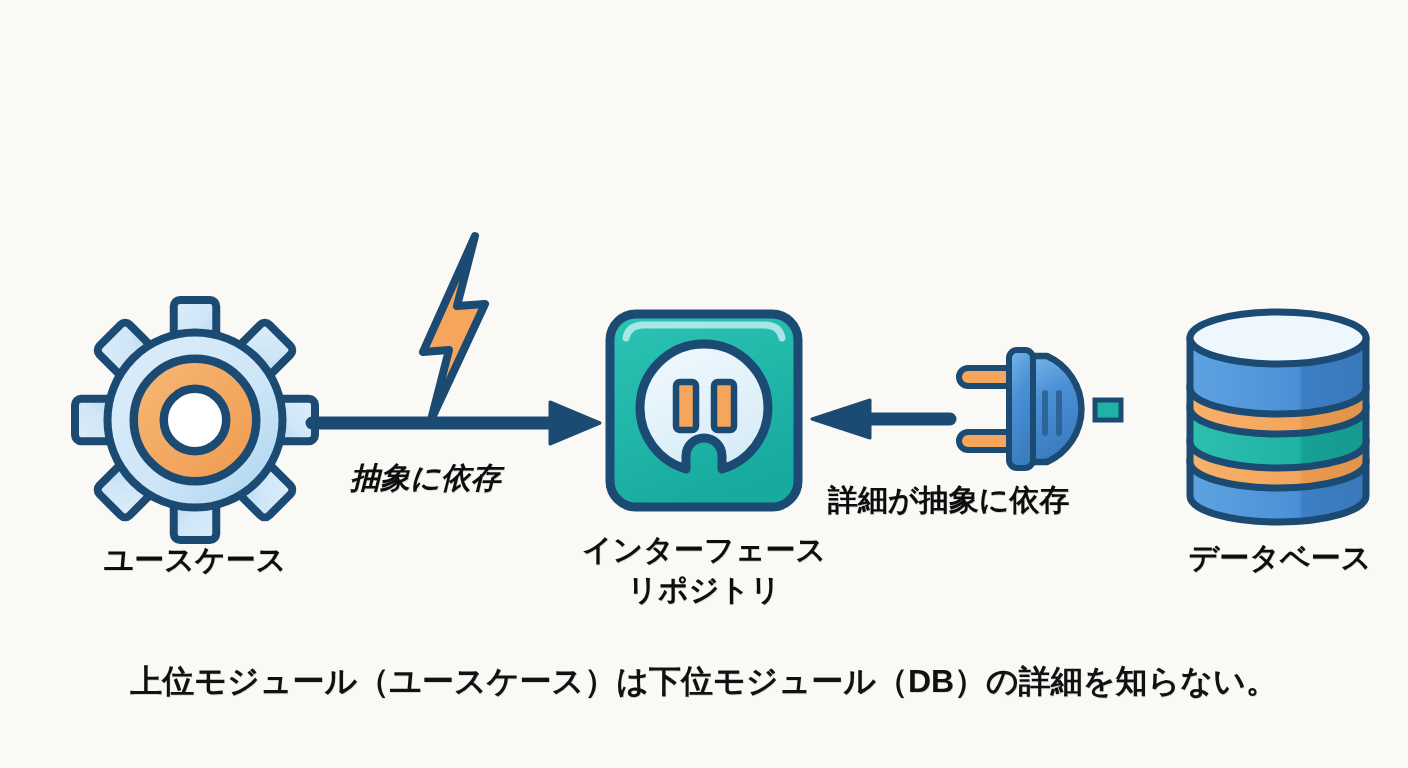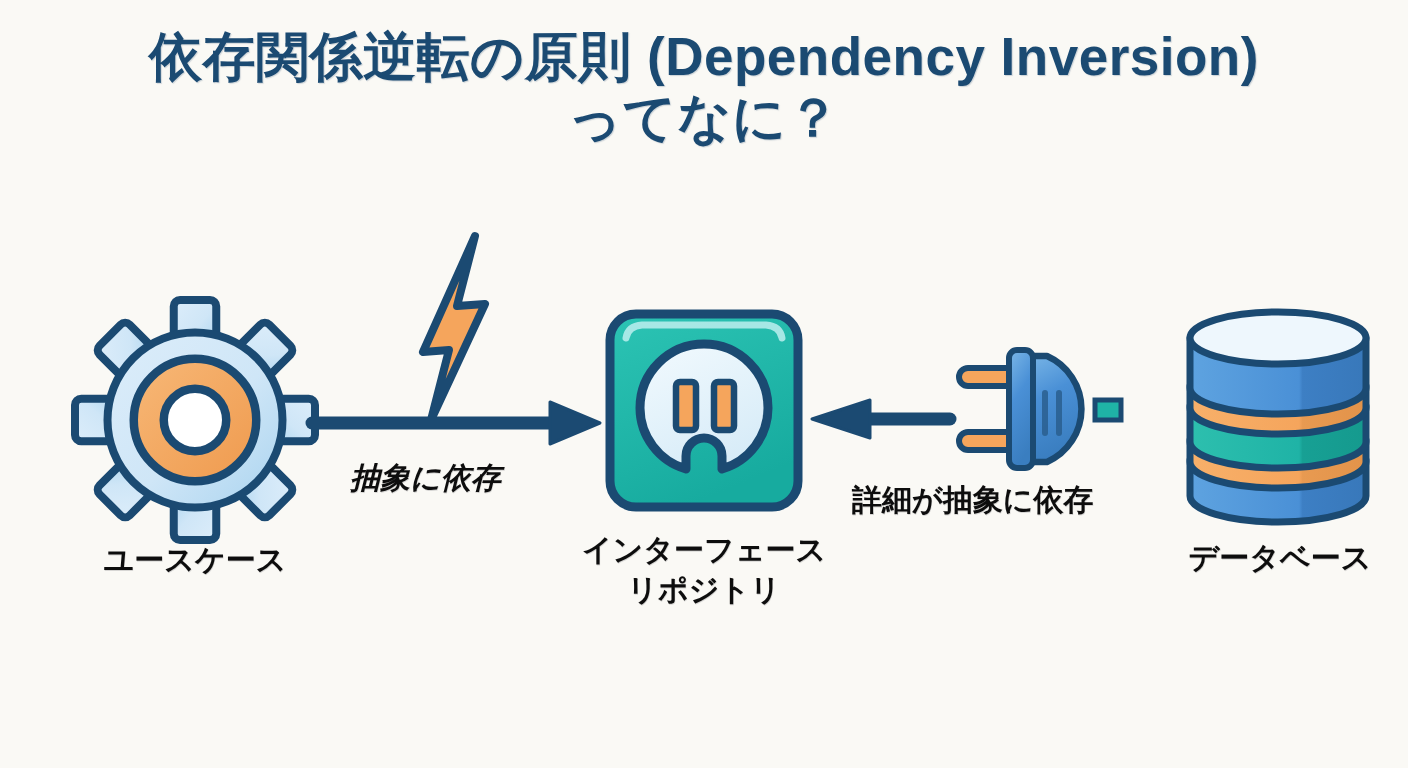--- a/index.html
+++ b/index.html
@@ -71,24 +71,20 @@
     text-shadow: 0.5px 0.5px 0.5px rgba(190,190,190,0.5);
   }
 
   svg { display: block; overflow: visible; }
 </style>
 </head>
 <body>
 
 <div id="canvas">
 
-  <div class="title-block">
-    <span class="title-line1">依存関係逆転の原則 (Dependency Inversion)</span>
-    <span class="title-line2">ってなに？</span>
-  </div>
 
   <div class="node" style="left:70px; top:295px;">
     <span>
       <svg width="250" height="250" viewBox="0 0 100 100" aria-hidden="true">
         <defs>
           <linearGradient id="gearGrad" x1="0" y1="0" x2="1" y2="1">
             <stop offset="0%" stop-color="#dcedfa"></stop>
             <stop offset="55%" stop-color="#cfe6f7"></stop>
             <stop offset="100%" stop-color="#a9d3ef"></stop>
           </linearGradient>
@@ -166,21 +162,21 @@
     </div>
   </div>
 
   <div class="node" style="left:808px; top:398px;">
     <span style="position:absolute; left:0px; top:0px;">
       <svg width="150" height="44" viewBox="0 0 150 44" aria-hidden="true">
         <line x1="56" y1="21" x2="142" y2="21" stroke="#1b4a72" stroke-width="13" stroke-linecap="round"></line>
         <path d="M 62 2 L 4 21 L 62 40 Z" fill="#1b4a72" stroke="#1b4a72" stroke-width="3" stroke-linejoin="round"></path>
       </svg>
     </span>
-    <div class="arrow-label" style="left:20px; top:82px;margin-left:24px;">詳細が抽象に依存</div>
+    <div class="arrow-label" style="left:20px; top:82px;">詳細が抽象に依存</div>
   </div>
 
   <div class="node" style="left:955px; top:340px;">
     <span>
       <svg width="160" height="150" viewBox="0 0 160 150" aria-hidden="true">
         <defs>
           <linearGradient id="plugGrad" x1="0" y1="0" x2="0.3" y2="1">
             <stop offset="0%" stop-color="#7cb8e8"></stop>
             <stop offset="45%" stop-color="#4a90d6"></stop>
             <stop offset="100%" stop-color="#3a7ec0"></stop>
@@ -233,14 +229,15 @@
         <path d="M 10 86 L 10 108 A 88 26 0 0 0 186 108 L 186 86 A 88 26 0 0 1 10 86 Z" fill="url(#dbOrange)" stroke="#1b4a72" stroke-width="7" stroke-linejoin="round"></path>
 
         <path d="M 10 38 L 10 88 A 88 26 0 0 0 186 88 L 186 38 Z" fill="url(#dbBlue)" stroke="#1b4a72" stroke-width="7" stroke-linejoin="round"></path>
 
         <ellipse cx="98" cy="38" rx="88" ry="26" fill="#eef7fd" stroke="#1b4a72" stroke-width="7"></ellipse>
       </svg>
     </span>
     <div class="node-label" style="left:-30px; top:238px; width:260px;">データベース</div>
   </div>
 
+  <div class="caption">上位モジュール（ユースケース）は下位モジュール（DB）の詳細を知らない。</div>
 
 </div>
 
 </body></html>

